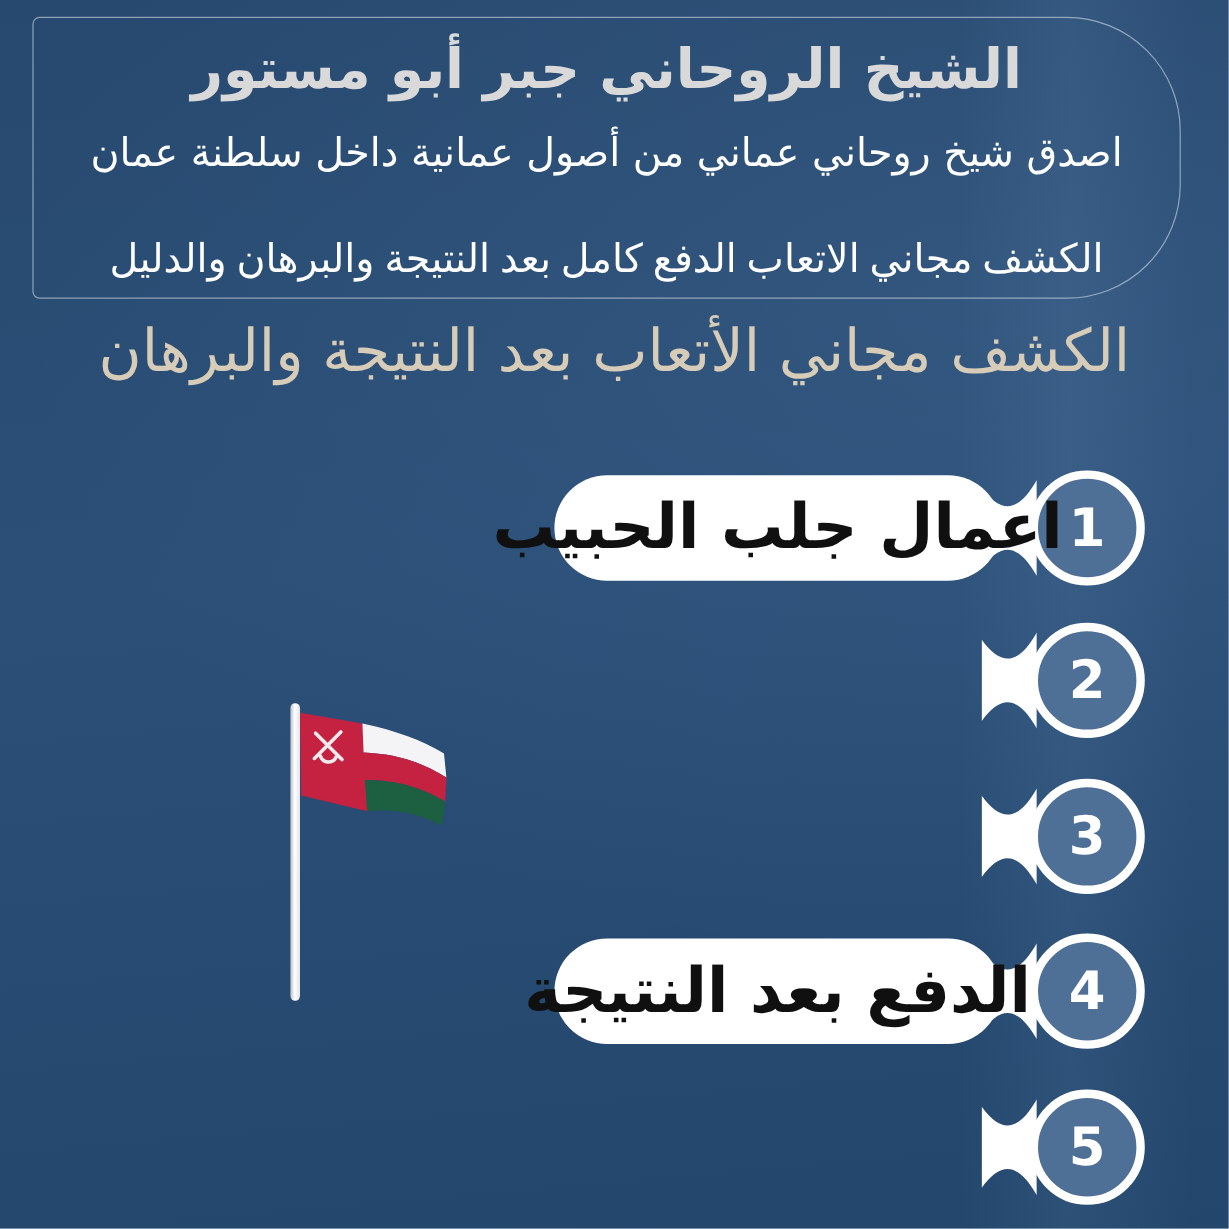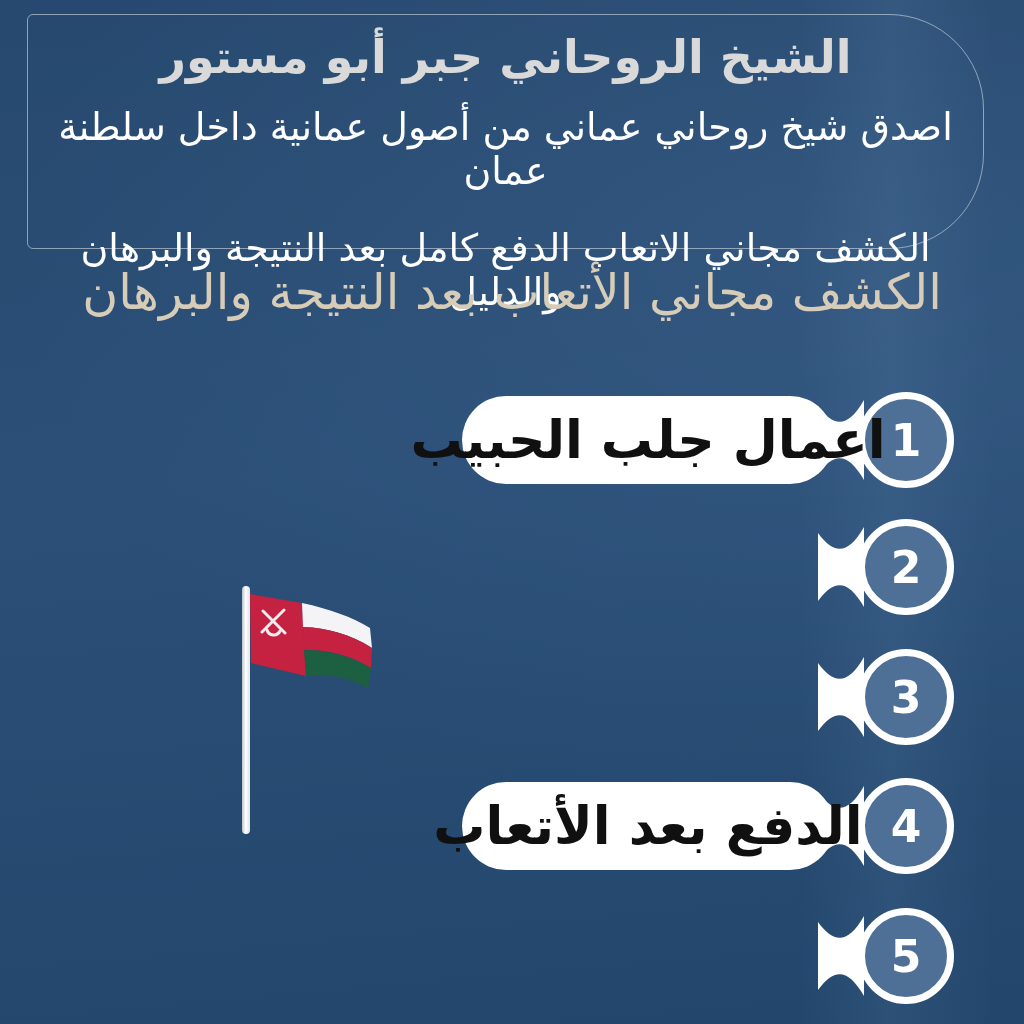--- a/index.html
+++ b/index.html
@@ -18,23 +18,23 @@
   
   .header-card{
     position:absolute;left:27px;top:14px;width:957px;height:235px;
     box-sizing:border-box;border:1px solid rgba(228,234,240,0.55);
     border-radius:6px 95px 95px 6px;text-align:center;
   }
   .page-title{
     margin:10px 20px 0;font-size:46px;line-height:64px;font-weight:bold;color:#d9d9d9;
     letter-spacing:0;
   }
-  .hdr-line{color:#ffffff;font-size:38px;line-height:44px;margin:0 30px;}
+  .hdr-line{color:#ffffff;font-size:33px;line-height:44px;margin:0 30px;}
   .hdr-line-1{margin-top:16px;}
-  .hdr-line-2{margin-top:33px;}
+  .hdr-line-2{margin-top:46px;font-family:Liberation Serif, serif;}
 
   
   .highlight-heading{
     position:absolute;top:262px;left:0;width:1024px;text-align:center;
     color:#d6ccb8;font-size:49px;line-height:62px;
   }
 
   
   .service-row{
     position:absolute;right:70px;height:96px;
@@ -133,21 +133,21 @@
   </div>
 
   <div class="service-row row-4">
     <div class="service-number-badge">
       <span>4</span>
     </div>
     <svg class="pill-connector" viewBox="0 0 46 96" xmlns="http://www.w3.org/2000/svg">
       <path d="M0,14 C16,36 30,36 46,8 L46,88 C30,60 16,60 0,82 Z" fill="#ffffff"></path>
     </svg>
     <div class="service-label-pill">
-      <span>الدفع بعد الأتعاب</span>
+      <span>الدفع بعد النتيجة</span>
     </div>
   </div>
 
   <div class="service-row row-5">
     <div class="service-number-badge">
       <span>5</span>
     </div>
     <svg class="pill-connector" viewBox="0 0 46 96" xmlns="http://www.w3.org/2000/svg">
       <path d="M0,14 C16,36 30,36 46,8 L46,88 C30,60 16,60 0,82 Z" fill="#ffffff"></path>
     </svg>

